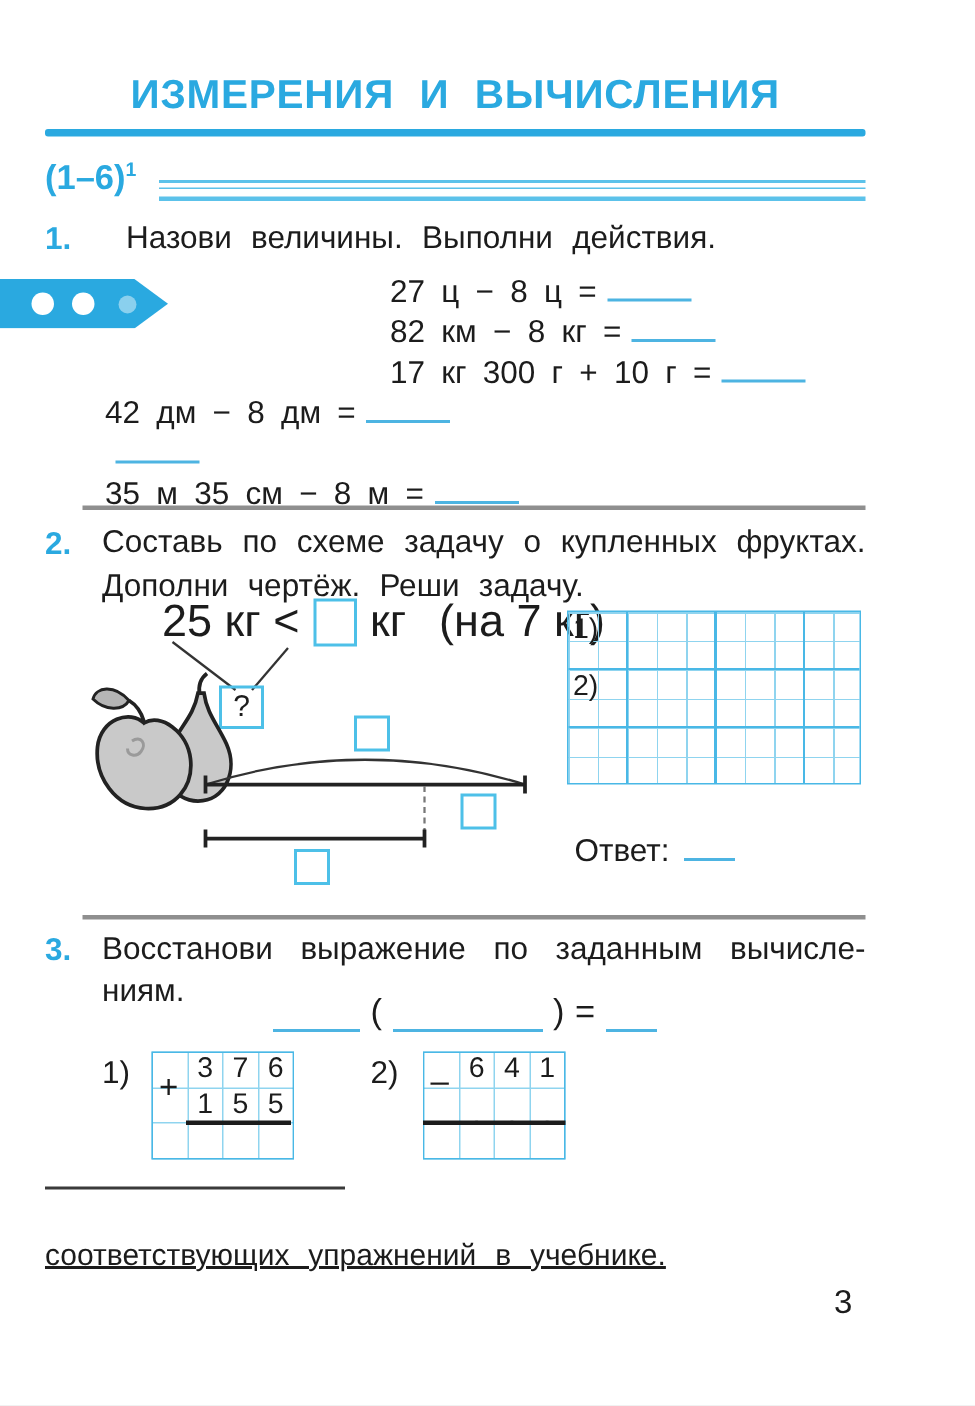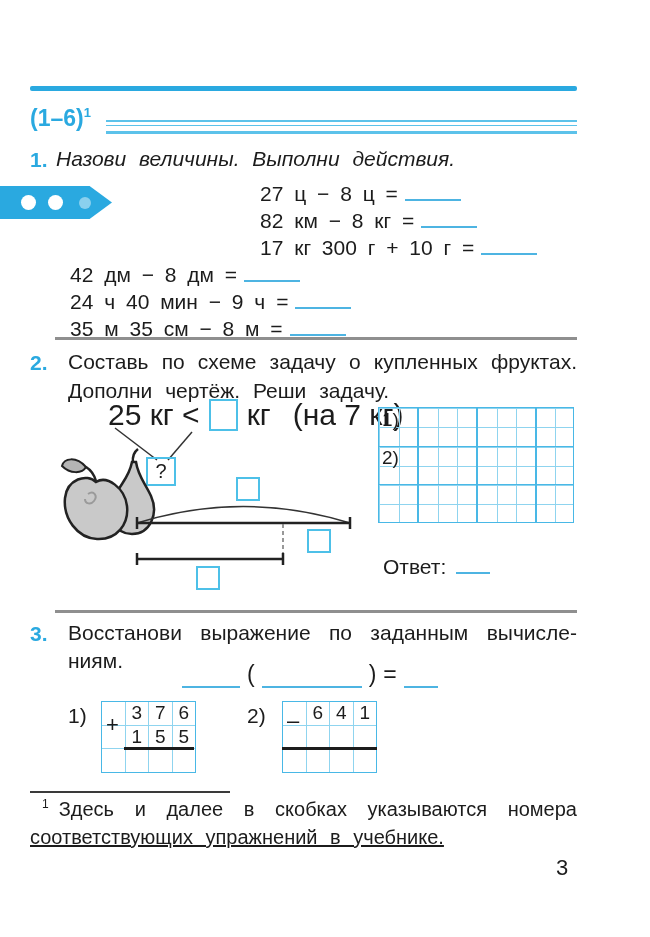--- a/index.html
+++ b/index.html
@@ -81,43 +81,44 @@
   .fn{font-size:20px;margin:0;}
   .fn sup{font-size:12px;margin-right:10px;}
   .pagenum{left:556px;top:855px;font-size:22px;}
   svg{display:block;}
 </style>
 </head>
 <body>
 
 <div class="page">
 
+  <h1 class="abs title">ИЗМЕРЕНИЯ  И  ВЫЧИСЛЕНИЯ</h1>
   <div class="abs title-bar"></div>
 
   <div class="abs section-head"><span>(1–6)</span><sup>1</sup></div>
   <div class="abs rule-lines">
       <i></i>
       <i></i>
       <i></i>
     </div>
 
   <div class="abs tab">
     <span class="dot"></span>
     <span class="dot"></span>
     <span class="dot faded"></span>
   </div>
 
   <span class="abs tasknum" style="left:30px;top:148px;">1.</span>
-  <p class="abs ttext" style="left:56px;top:147px;font-style:italic;">Назови величины. Выполни действия.</p>
+  <p class="abs ttext" style="left:84px;top:147px;">Назови величины. Выполни действия.</p>
 
   <div class="abs eqrow" style="left:260px;top:182px;"><span>27 ц − 8 ц =</span><span class="blank"></span></div>
   <div class="abs eqrow" style="left:260px;top:209px;"><span>82 км − 8 кг =</span><span class="blank"></span></div>
   <div class="abs eqrow" style="left:260px;top:236px;"><span>17 кг 300 г + 10 г =</span><span class="blank"></span></div>
   <div class="abs eqrow" style="left:70px;top:263px;"><span>42 дм − 8 дм =</span><span class="blank"></span></div>
-  <div class="abs eqrow" style="left:70px;top:290px;"><span>24 ч 40 мин − 9 ч =</span><span class="blank"></span></div>
+  <div class="abs eqrow" style="left:70px;top:290px;"><span class="blank"></span></div>
   <div class="abs eqrow" style="left:70px;top:317px;text-align:right;"><span>35 м 35 см − 8 м =</span><span class="blank"></span></div>
 
   <div class="abs divider" style="top:337px;"></div>
 
   <span class="abs tasknum" style="left:30px;top:351px;">2.</span>
   <p class="abs ttext just" style="left:68px;top:350px;">Составь по схеме задачу о купленных фруктах.</p>
   <p class="abs ttext" style="left:68px;top:379px;">Дополни чертёж. Реши задачу.</p>
 
   <div class="abs scheme">
     <span>25 кг &lt;</span>
@@ -211,18 +212,17 @@
     <span class="cell dotcell">.</span>
     <span class="cell"></span>
     <span class="cell"></span>
     <span class="cell"></span>
     <span class="cell"></span>
   </div>
   <span class="abs opsign" style="left:287px;top:708px;">–</span>
   <div class="abs sumline" style="left:282px;top:747px;width:95px;"></div>
 
   <div class="abs fn-rule"></div>
-  <p class="abs fn just" style="left:42px;top:797px;width:535px;"><sup>1</sup><span>Здесь и далее в скобках указываются номера</span></p>
   <p class="abs fn" style="left:30px;top:826px;word-spacing:7px;text-decoration:underline;">соответствующих упражнений в учебнике.</p>
 
   <span class="abs pagenum">3</span>
 
 </div>
 
 </body></html>

